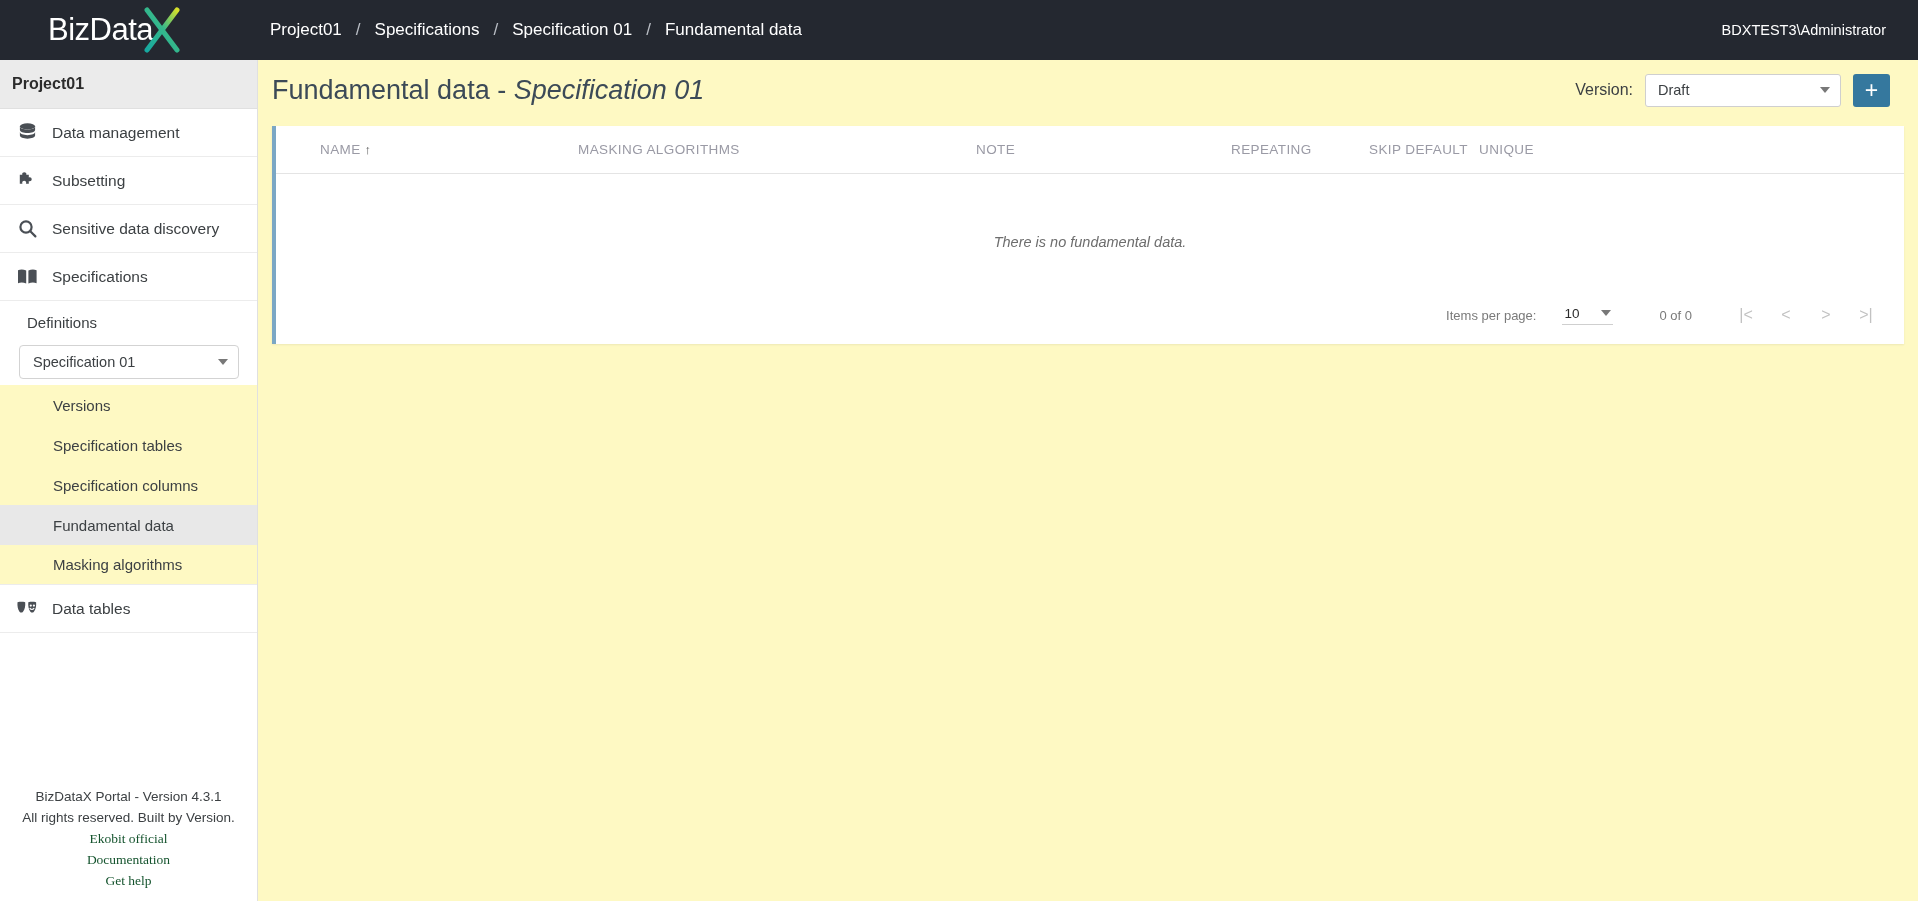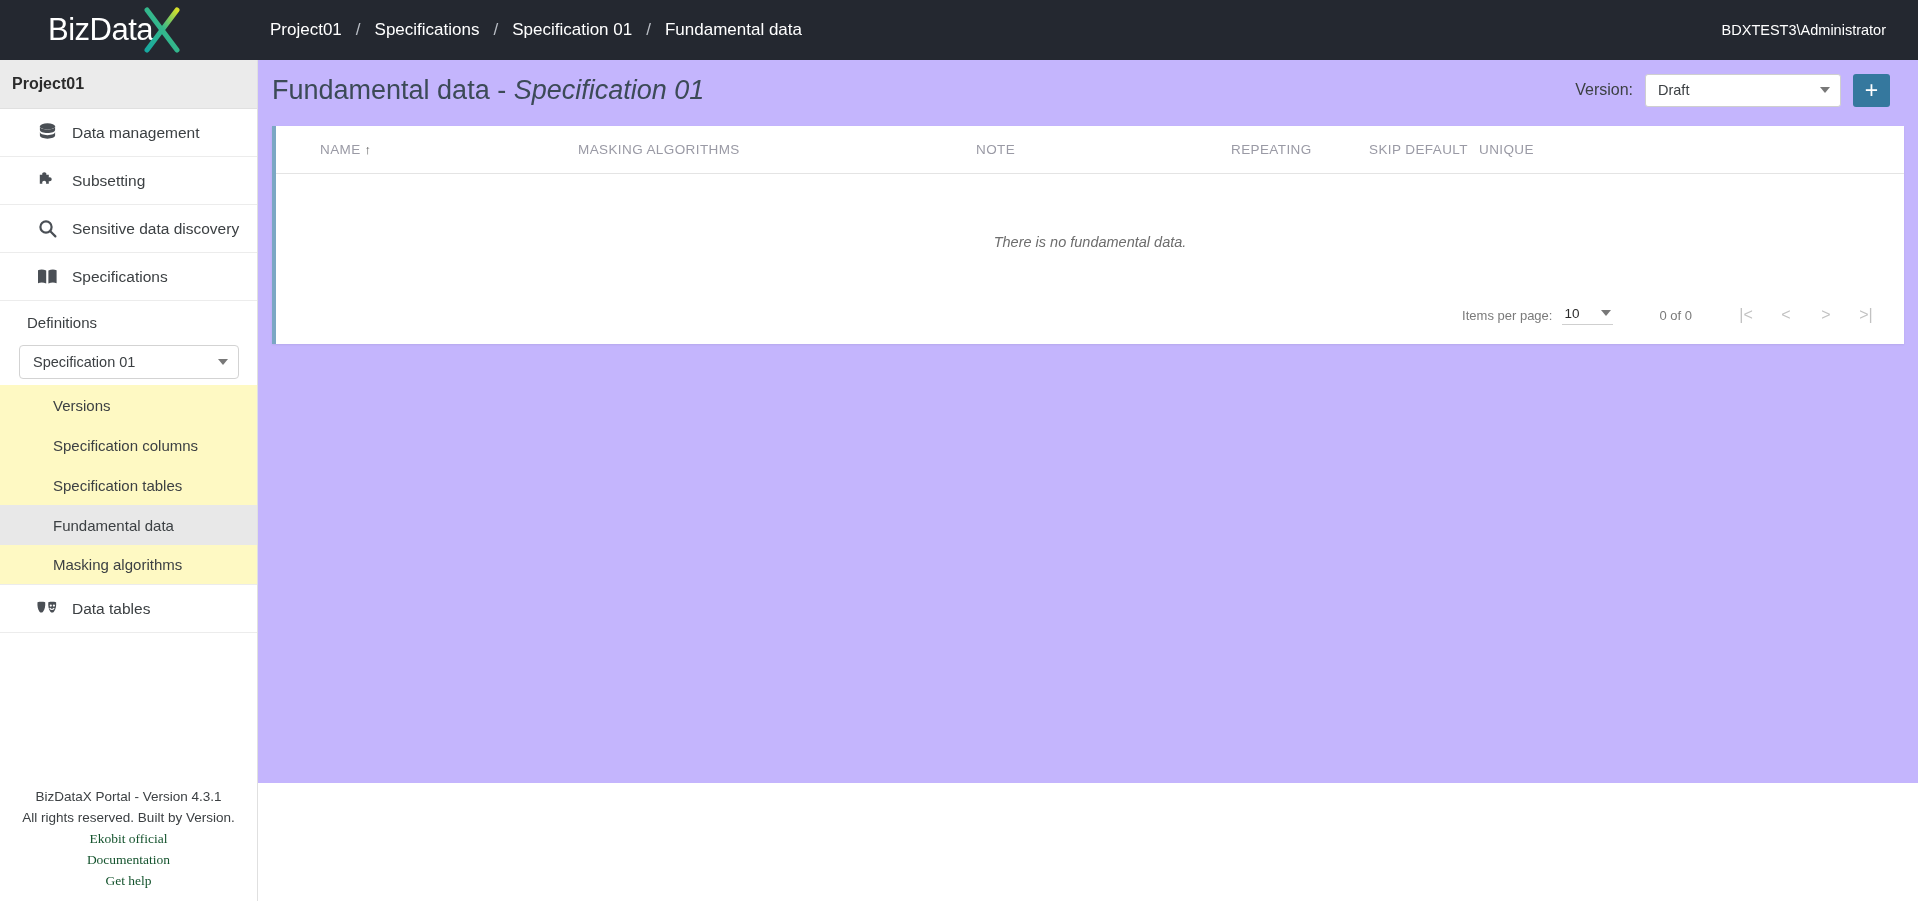--- a/index.html
+++ b/index.html
@@ -44,21 +44,21 @@
     background: #ffffff; border-right: 1px solid #e0e0e0;
   }
   .project-header {
     height: 49px; background: #ebebeb;
     display: flex; align-items: center; padding-left: 12px;
     font-size: 16px; font-weight: bold; color: #2c2c2c;
     border-bottom: 1px solid #e0e0e0;
   }
   .nav-item {
     height: 48px; display: flex; align-items: center;
-    padding-left: 32px; border-bottom: 1px solid #ececec;
+    padding-left: 12px; border-bottom: 1px solid #ececec;
     font-size: 15.5px; color: #3c4043; cursor: pointer; background: #fff;
   }
   .nav-item .nav-icon {
     width: 30px; height: 24px; margin-right: 10px;
     display: flex; align-items: center; justify-content: center;
     color: #4a4f55;
   }
   .nav-group-label {
     height: 42px; display: flex; align-items: center;
     padding-left: 27px; font-size: 15px; color: #3c4043;
@@ -80,21 +80,21 @@
 
   .footer {
     position: absolute; bottom: 10px; left: 0; width: 257px;
     text-align: center; font-size: 13.5px; color: #3c4043; line-height: 21px;
   }
   .footer a { color: #14532d; text-decoration: none; display: block; cursor: pointer; font-family: Liberation Serif, serif; }
 
   
   .main {
     position: absolute; top: 60px; left: 258px;
-    width: 1660px; height: 723px; background: #c4b5fd;
+    width: 1660px; height: 841px; background: #fef9c3;
   }
   .page-head {
     height: 60px; display: flex; align-items: center;
     padding: 0 0 0 14px; position: relative;
   }
   .page-title { font-size: 27px; color: #3d4category; }
   .page-title { font-size: 27px; color: #3c4a57; font-weight: 400; white-space: nowrap; }
   .page-title .em { font-style: italic; }
   .head-right {
     position: absolute; right: 28px; top: 0; height: 60px;
@@ -127,21 +127,21 @@
   }
   .sort-arrow { font-size: 13px; color: #5a5a5a; margin-left: 4px; }
   .empty-msg {
     position: absolute; top: 108px; left: 0; width: 100%;
     text-align: center; font-size: 14.5px; color: #6d6d6d; font-style: italic;
   }
   .paginator {
     position: absolute; right: 18px; bottom: 14px;
     display: flex; align-items: center; gap: 0; font-size: 13px; color: #7a7a7a;
   }
-  .ipp-label { margin-right: 10px; }
+  .ipp-label { margin-right: 26px; }
   .ipp-select {
     display: flex; align-items: center; gap: 22px;
     border-bottom: 1px solid #cfcfcf; padding: 0 2px 3px 2px;
     color: #2b2b2b; font-size: 13.5px; cursor: pointer;
   }
   .range-label { margin: 0 34px 0 46px; color: #7a7a7a; font-size: 13px; }
   .pg-btn {
     width: 40px; height: 30px; display: flex; align-items: center;
     justify-content: center; color: #c2c2c2; font-size: 16px; cursor: pointer;
     background: none; border: none;
@@ -230,24 +230,24 @@
 
     <div class="spec-select">
       <span>Specification 01</span>
       <span class="caret"></span>
     </div>
 
     <div class="sub-item">
       <span>Versions</span>
     </div>
     <div class="sub-item">
+      <span>Specification tables</span>
+    </div>
+    <div class="sub-item">
       <span>Specification columns</span>
-    </div>
-    <div class="sub-item">
-      <span>Specification tables</span>
     </div>
     <div class="sub-item active">
       <span>Fundamental data</span>
     </div>
     <div class="sub-item bordered">
       <span>Masking algorithms</span>
     </div>
 
     <div class="nav-item">
       <span class="nav-icon">

